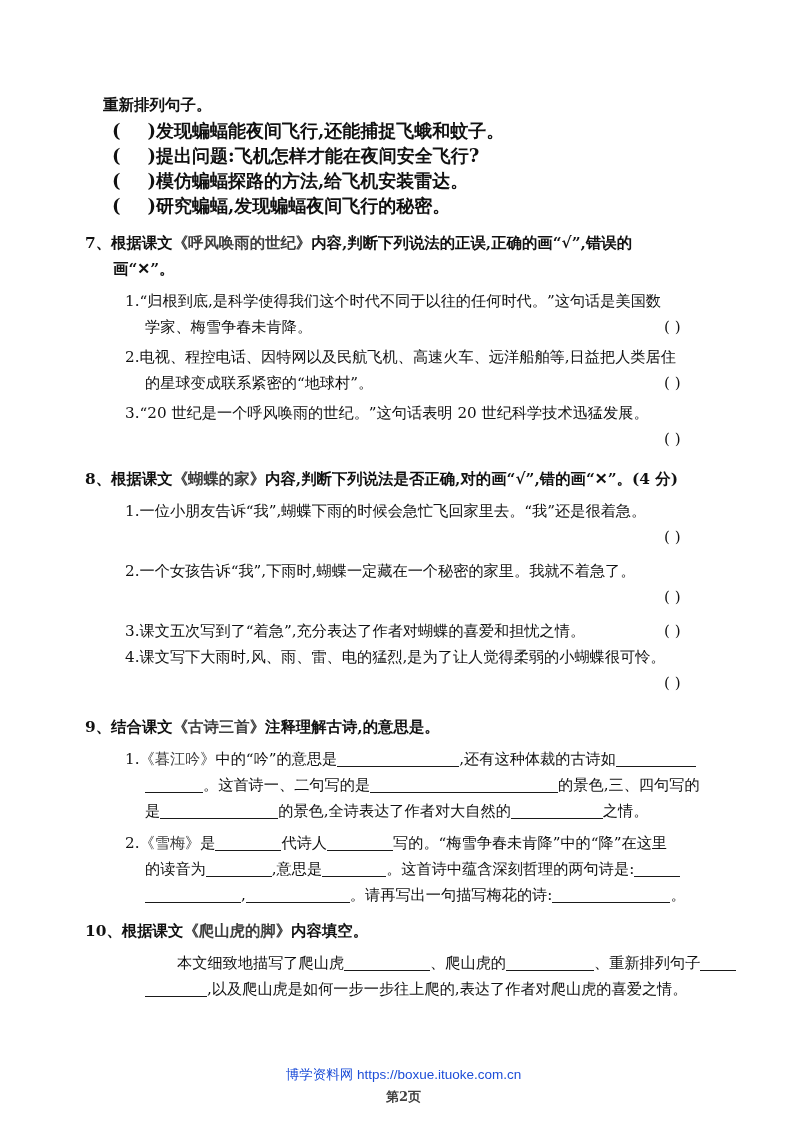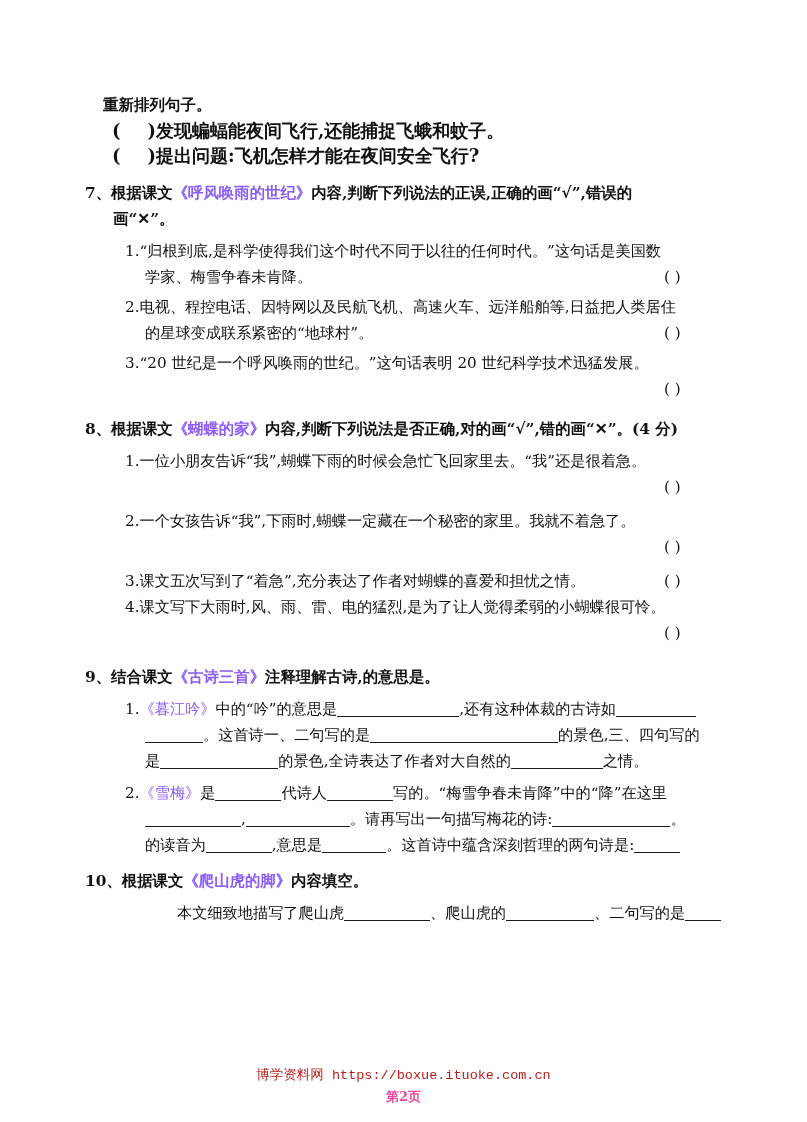--- a/index.html
+++ b/index.html
@@ -79,21 +79,21 @@
   .ans-paren {
     position: absolute;
     left: 652px;
     top: 0;
     font-size: 15.2px;
     line-height: 26px;
     letter-spacing: 0;
     white-space: nowrap;
   }
 
-  .red { color: #8b5cf6; }
+  .red { color: #404040; }
 
   
   .blank {
     display: inline-block;
     border-bottom: 1.4px solid #1a1a1a;
     vertical-align: -3px;
     height: 14px;
   }
 
   .spacer-4 { height: 4px; }
@@ -104,52 +104,58 @@
   .spacer-14 { height: 14px; }
   .spacer-18 { height: 18px; }
 
   
   .watermark {
     position: absolute;
     left: 0;
     top: 1066px;
     width: 807px;
     text-align: center;
-    font-family: Liberation Mono, monospace;
+    font-family: Liberation Sans, sans-serif;
     font-size: 13.5px;
-    color: #b91c1c;
+    color: #1d4ed8;
     white-space: nowrap;
   }
   .page-num {
     position: absolute;
     left: 0;
     top: 1088px;
     width: 807px;
     text-align: center;
     font-family: "DejaVu Serif", "Liberation Serif", serif;
     font-size: 13px;
     font-weight: bold;
-    color: #ec4899;
+    color: #404040;
   }
 </style>
 </head>
 <body>
 
 <div class="page">
 
   <div class="content">
 
     <div class="sec-head">重新排列句子。</div>
 
     <div class="order-line">
       <span>(</span><span class="order-gap"></span><span>)</span><span>发现蝙蝠能夜间飞行,还能捕捉飞蛾和蚊子。</span>
     </div>
     <div class="order-line">
       <span>(</span><span class="order-gap"></span><span>)</span><span>提出问题:飞机怎样才能在夜间安全飞行?</span>
     </div>
+    <div class="order-line">
+      <span>(</span><span class="order-gap"></span><span>)</span><span>模仿蝙蝠探路的方法,给飞机安装雷达。</span>
+    </div>
+    <div class="order-line">
+      <span>(</span><span class="order-gap"></span><span>)</span><span>研究蝙蝠,发现蝙蝠夜间飞行的秘密。</span>
+    </div>
 
     <div class="spacer-12"></div>
 
     <div class="q-stem">
       <span>7、</span><span>根据课文</span><span class="red">《呼风唤雨的世纪》</span><span>内容,判断下列说法的正误,正确的画“√”,错误的</span>
     </div>
     <div class="q-stem cont">画“✕”。</div>
 
     <div class="spacer-6"></div>
 
@@ -235,36 +241,39 @@
     <div class="sub cont">
       <span>是</span><span class="blank" style="width:118px"></span><span>的景色,全诗表达了作者对大自然的</span><span class="blank" style="width:92px"></span><span>之情。</span>
     </div>
 
     <div class="spacer-6"></div>
 
     <div class="sub">
       <span>2.</span><span class="red">《雪梅》</span><span>是</span><span class="blank" style="width:66px"></span><span>代诗人</span><span class="blank" style="width:66px"></span><span>写的。“梅雪争春未肯降”中的“降”在这里</span>
     </div>
     <div class="sub cont">
+      <span>的读音为</span><span class="blank" style="width:66px"></span><span>,意思是</span><span class="blank" style="width:64px"></span><span>。这首诗中蕴含深刻哲理的两句诗是:</span><span class="blank" style="width:46px"></span>
+    </div>
+    <div class="sub cont">
       <span class="blank" style="width:96px"></span><span>,</span><span class="blank" style="width:104px"></span><span>。请再写出一句描写梅花的诗:</span><span class="blank" style="width:118px"></span><span>。</span>
     </div>
-    <div class="sub cont">
-      <span>的读音为</span><span class="blank" style="width:66px"></span><span>,意思是</span><span class="blank" style="width:64px"></span><span>。这首诗中蕴含深刻哲理的两句诗是:</span><span class="blank" style="width:46px"></span>
-    </div>
 
     <div class="spacer-10"></div>
 
     <div class="q-stem">
       <span>10、</span><span>根据课文</span><span class="red">《爬山虎的脚》</span><span>内容填空。</span>
     </div>
 
     <div class="spacer-6"></div>
 
     <div class="sub" style="padding-left:165px">
-      <span>本文细致地描写了爬山虎</span><span class="blank" style="width:86px"></span><span>、爬山虎的</span><span class="blank" style="width:88px"></span><span>、二句写的是</span><span class="blank" style="width:36px"></span>
+      <span>本文细致地描写了爬山虎</span><span class="blank" style="width:86px"></span><span>、爬山虎的</span><span class="blank" style="width:88px"></span><span>、重新排列句子</span><span class="blank" style="width:36px"></span>
+    </div>
+    <div class="sub cont">
+      <span class="blank" style="width:62px"></span><span>,以及爬山虎是如何一步一步往上爬的,表达了作者对爬山虎的喜爱之情。</span>
     </div>
 
   </div>
 
   <div class="watermark">博学资料网 https://boxue.ituoke.com.cn</div>
   <div class="page-num">第2页</div>
 
 </div>
 
 </body></html>

